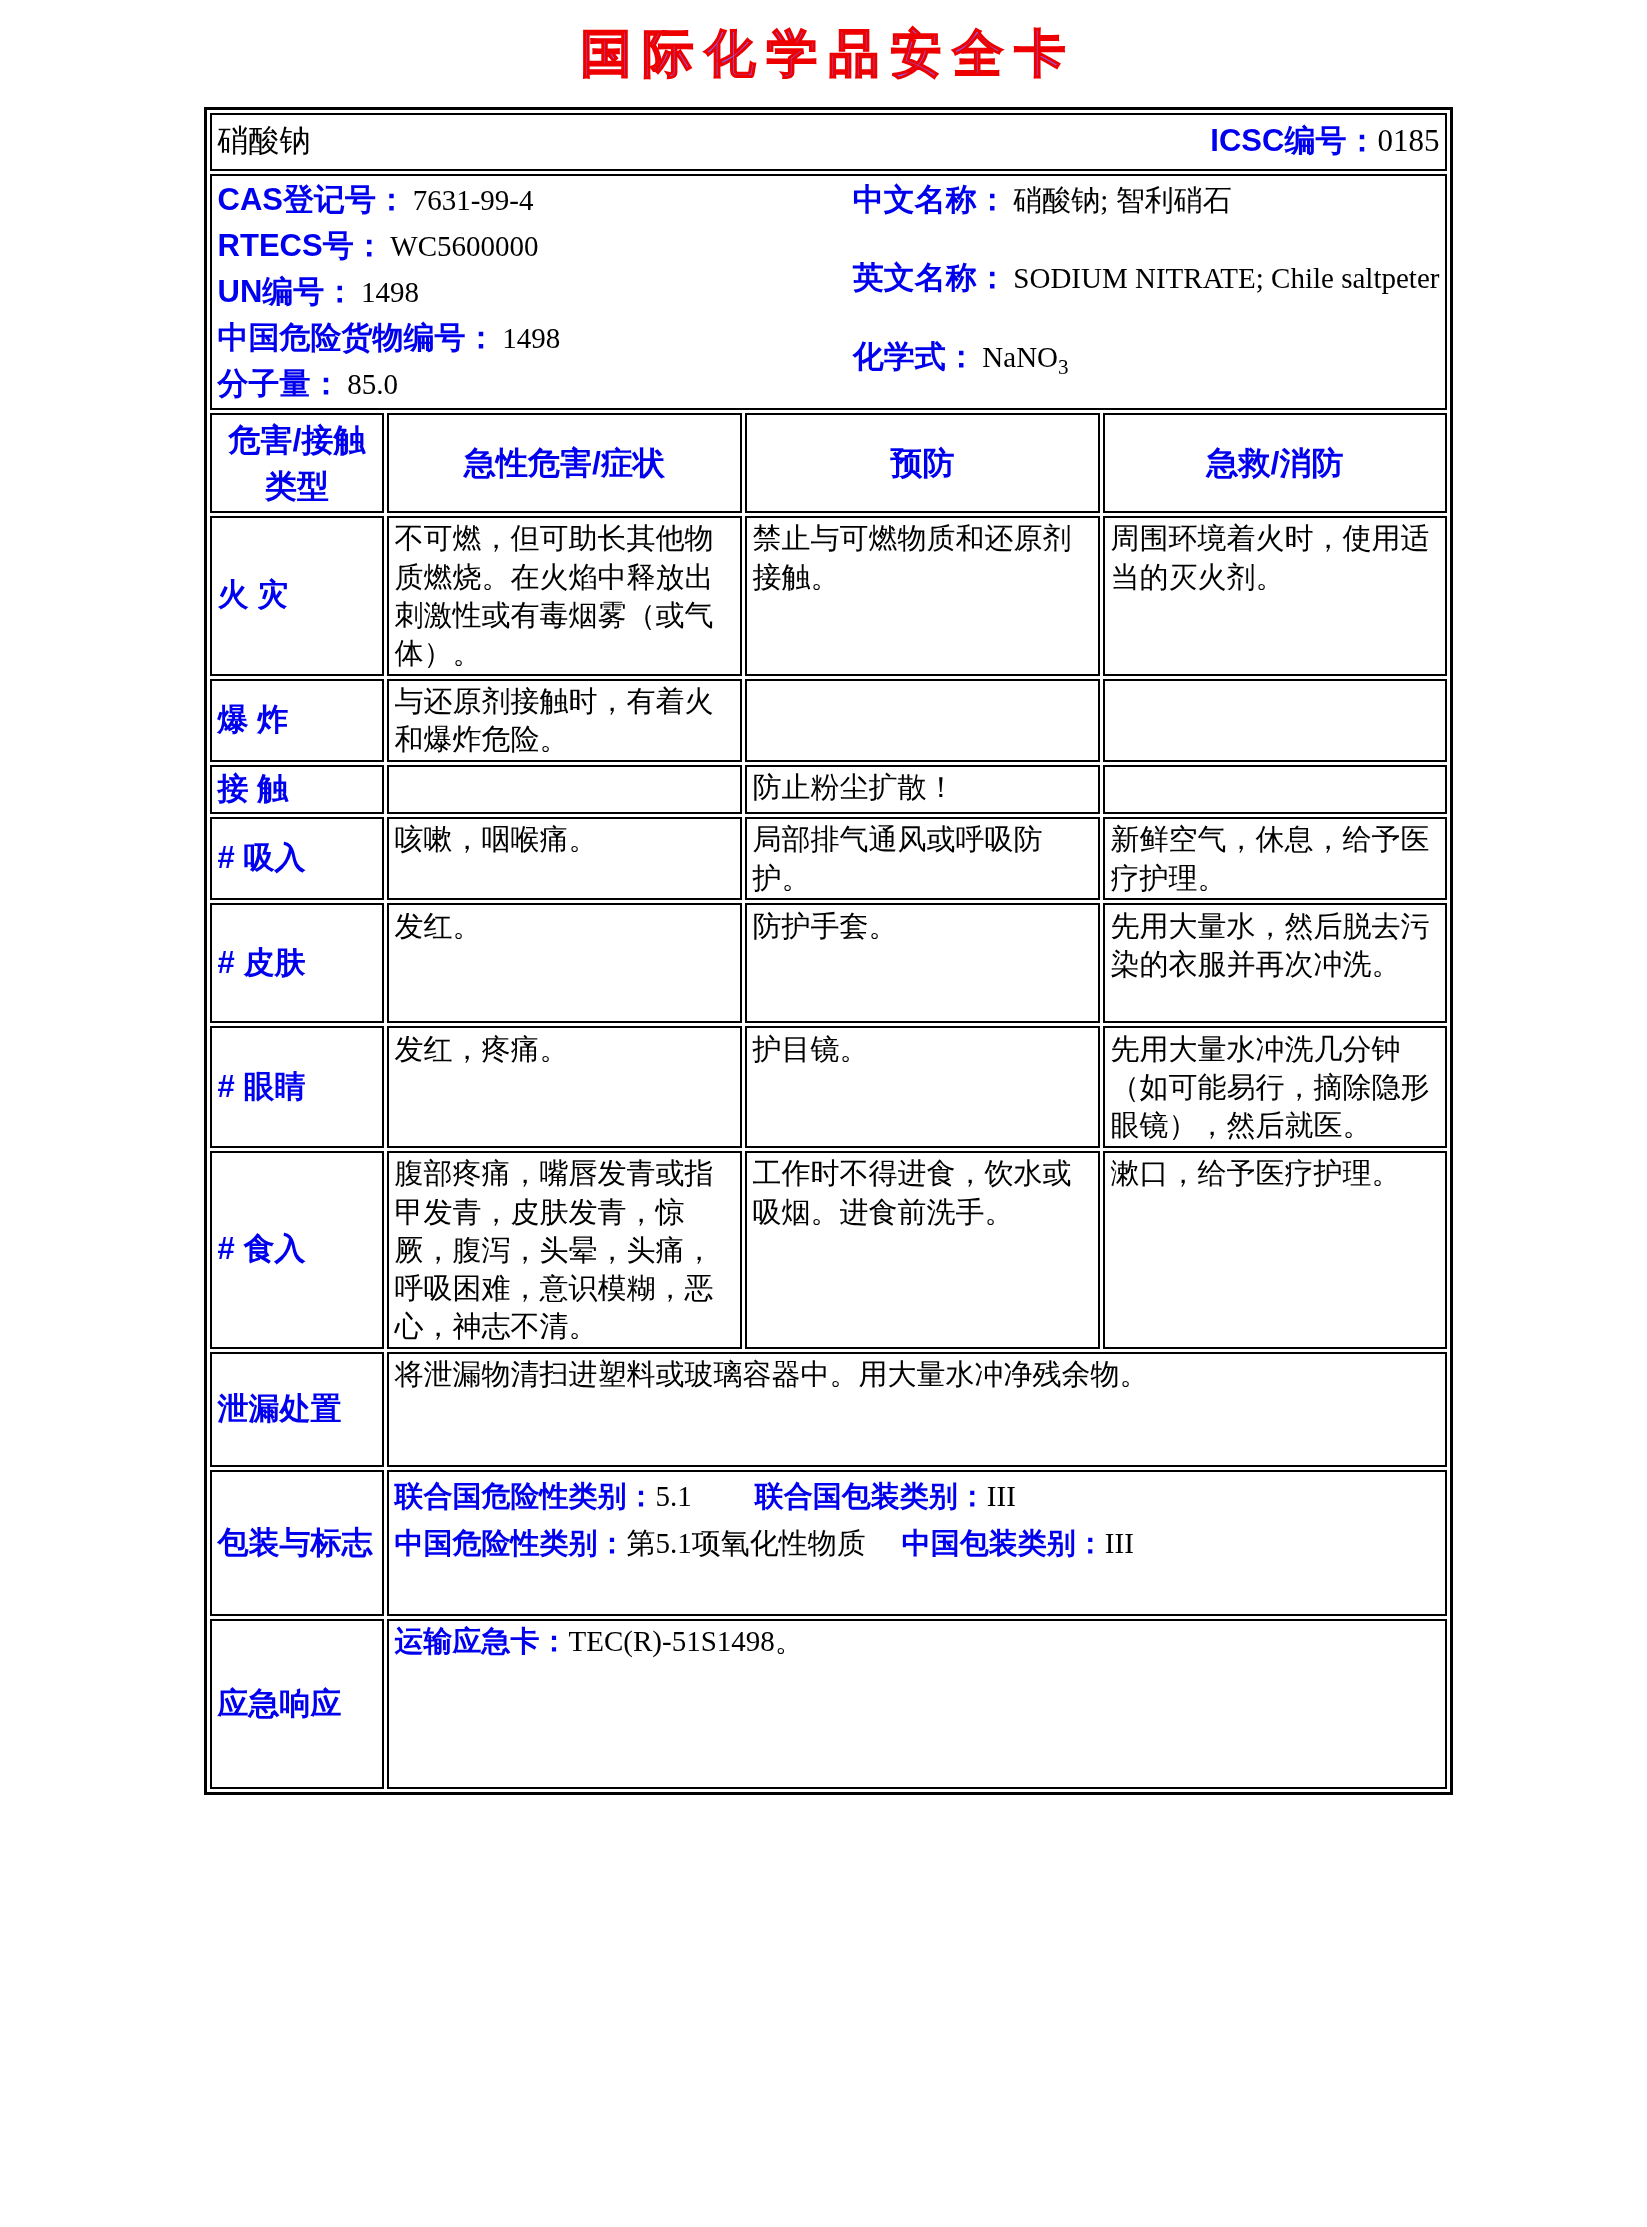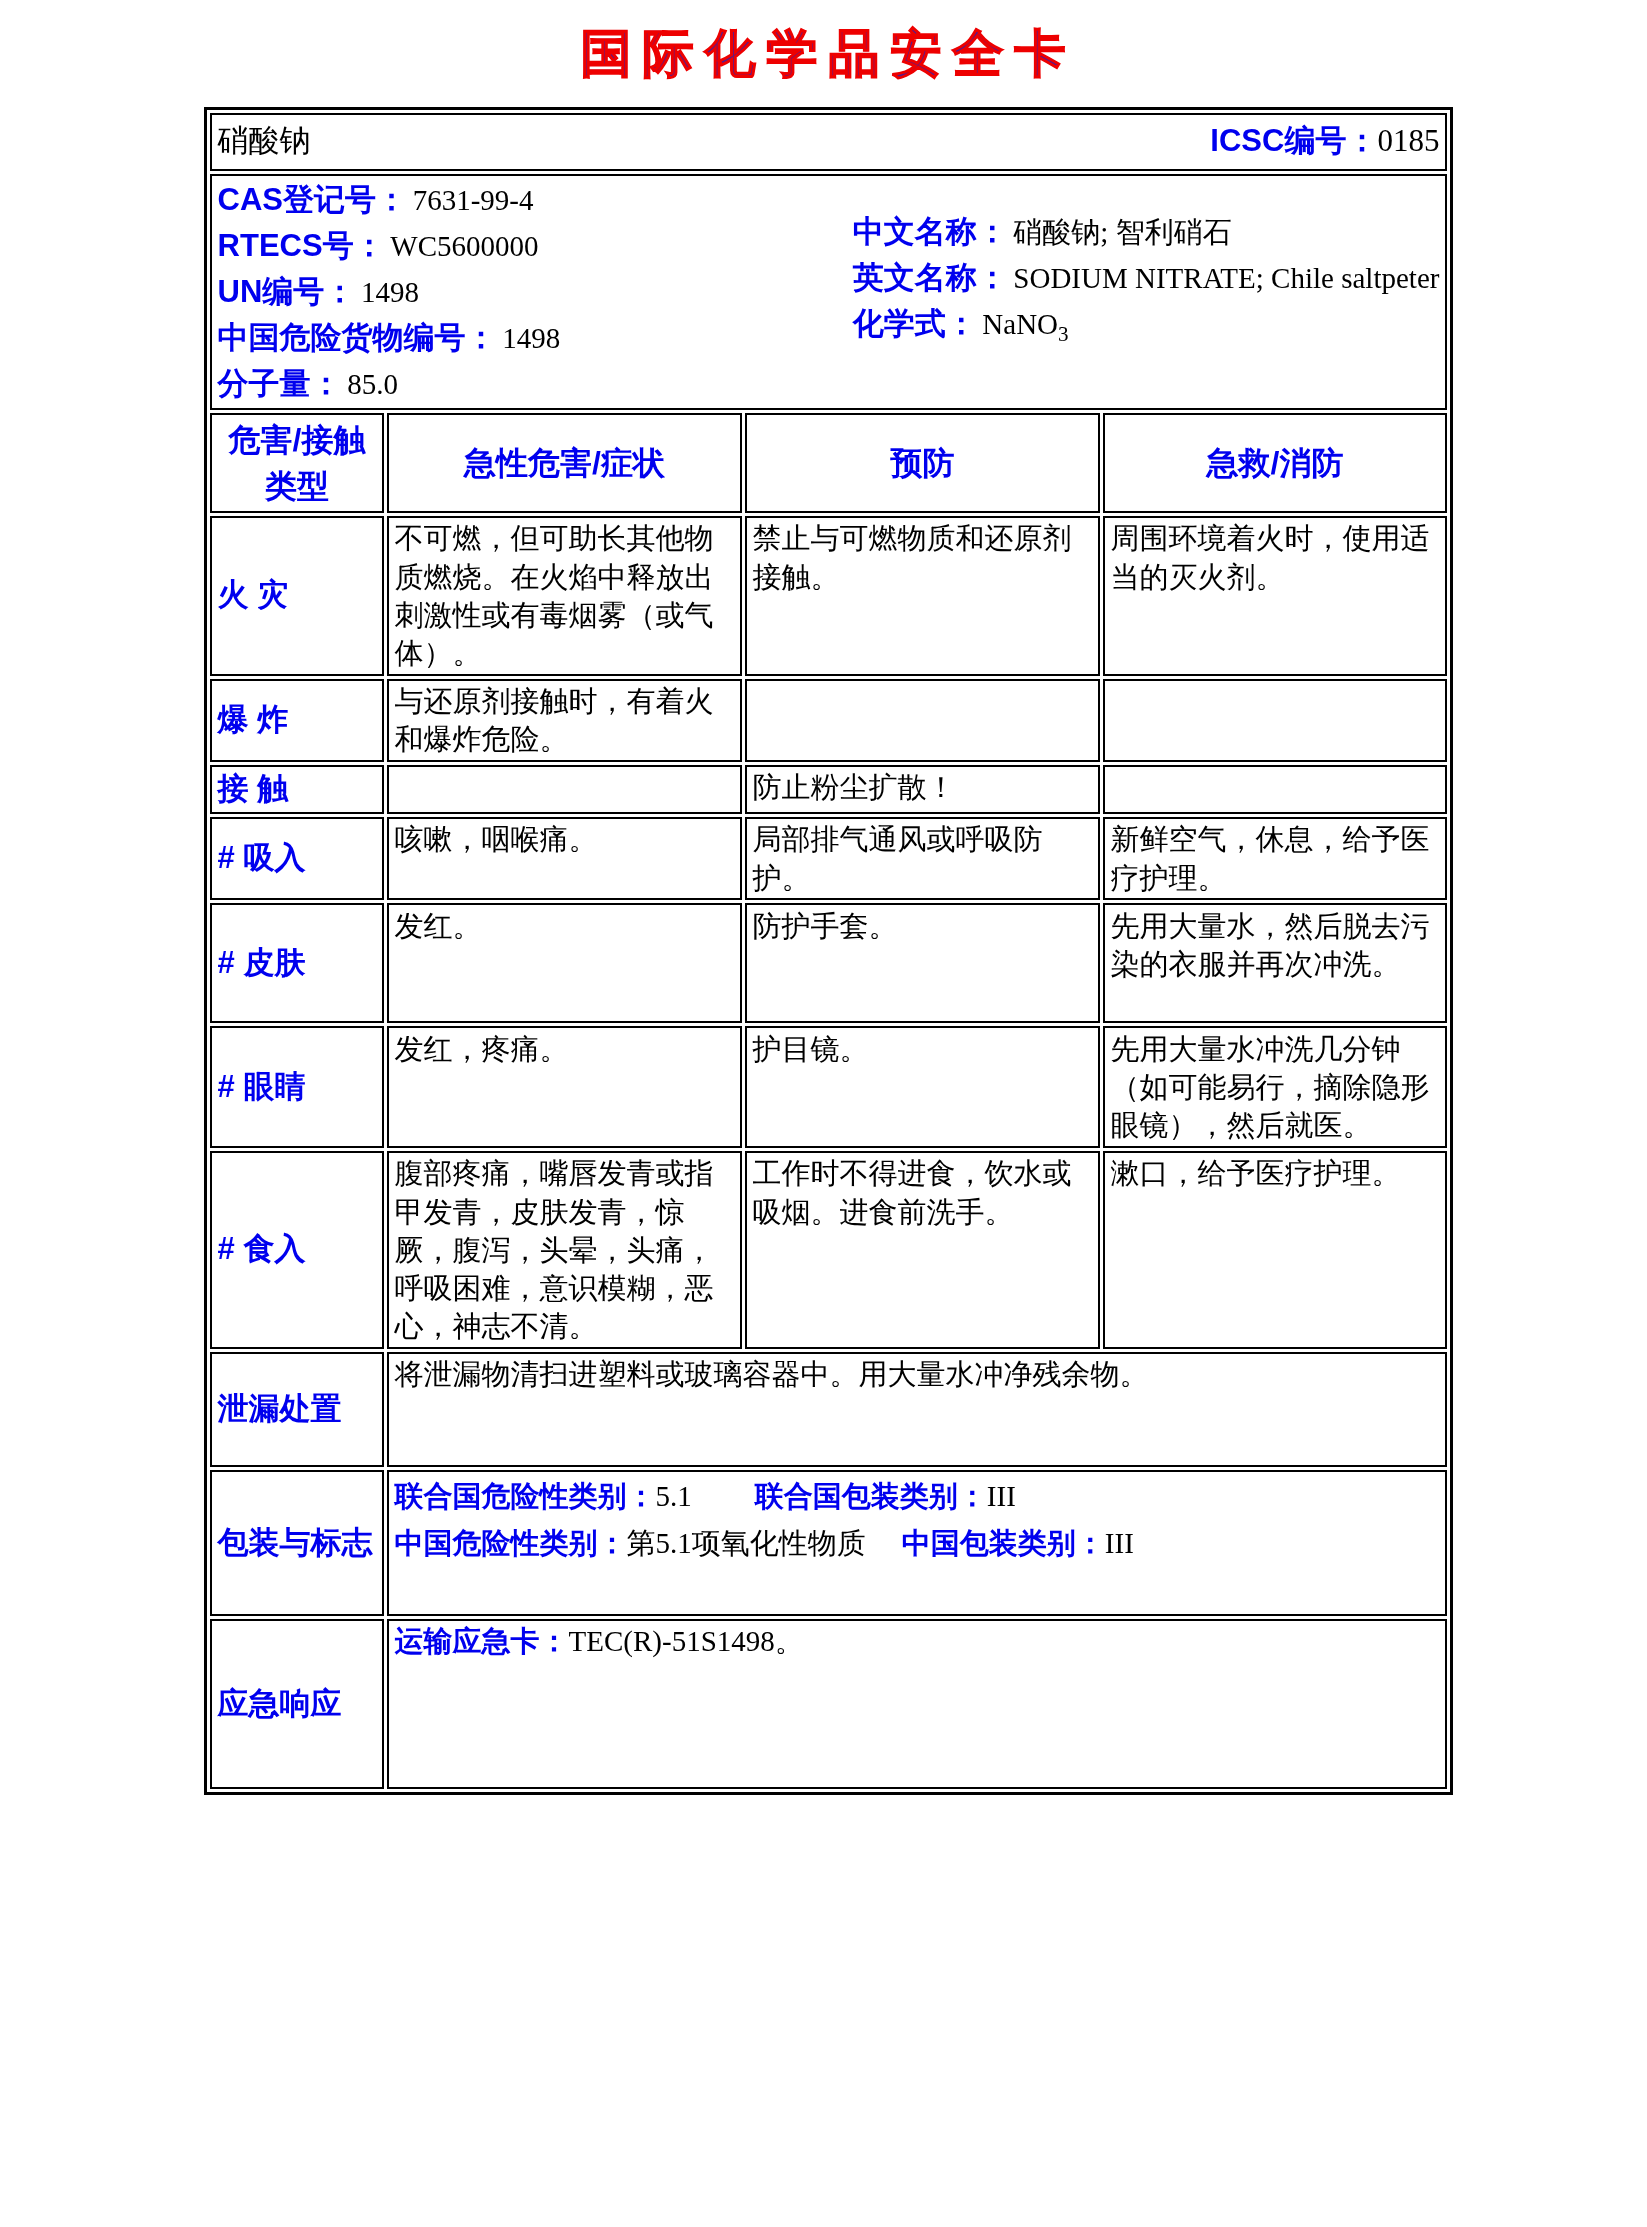--- a/index.html
+++ b/index.html
@@ -13,21 +13,21 @@
     font-family: "Liberation Serif", "DejaVu Serif", serif;
     color: #000000;
   }
   .page {
     padding-top: 19.5px;
   }
   .doc-title {
     width: 1249px;
     margin: 0 0 18px 204px;
     text-align: center;
-    color: #4c1d95;
+    color: #8b5cf6;
     font-family: "Liberation Serif", "DejaVu Serif", serif;
     font-weight: bold;
     font-size: 51px;
     letter-spacing: 11px;
     -webkit-text-stroke: 1.4px #ee0000;
   }
   table.card {
     margin-left: 204px;
     width: 1249px;
     table-layout: fixed;
@@ -59,21 +59,21 @@
   .titlebar-cell {
     vertical-align: middle;
     font-size: 31px;
   }
   .titlebar-flex {
     display: flex;
     justify-content: space-between;
     align-items: center;
   }
   
-  .id-flex { display: flex; align-items: center; }
+  .id-flex { display: flex; }
   .id-left { width: 647px; }
   .id-line { line-height: 45px; white-space: nowrap; }
   .id-line .blab { font-size: 31px; margin-right: 5.6px; }
   .id-right {
     flex: 1;
     display: flex;
     flex-direction: column;
     justify-content: space-between;
     padding-bottom: 17px;
   }

